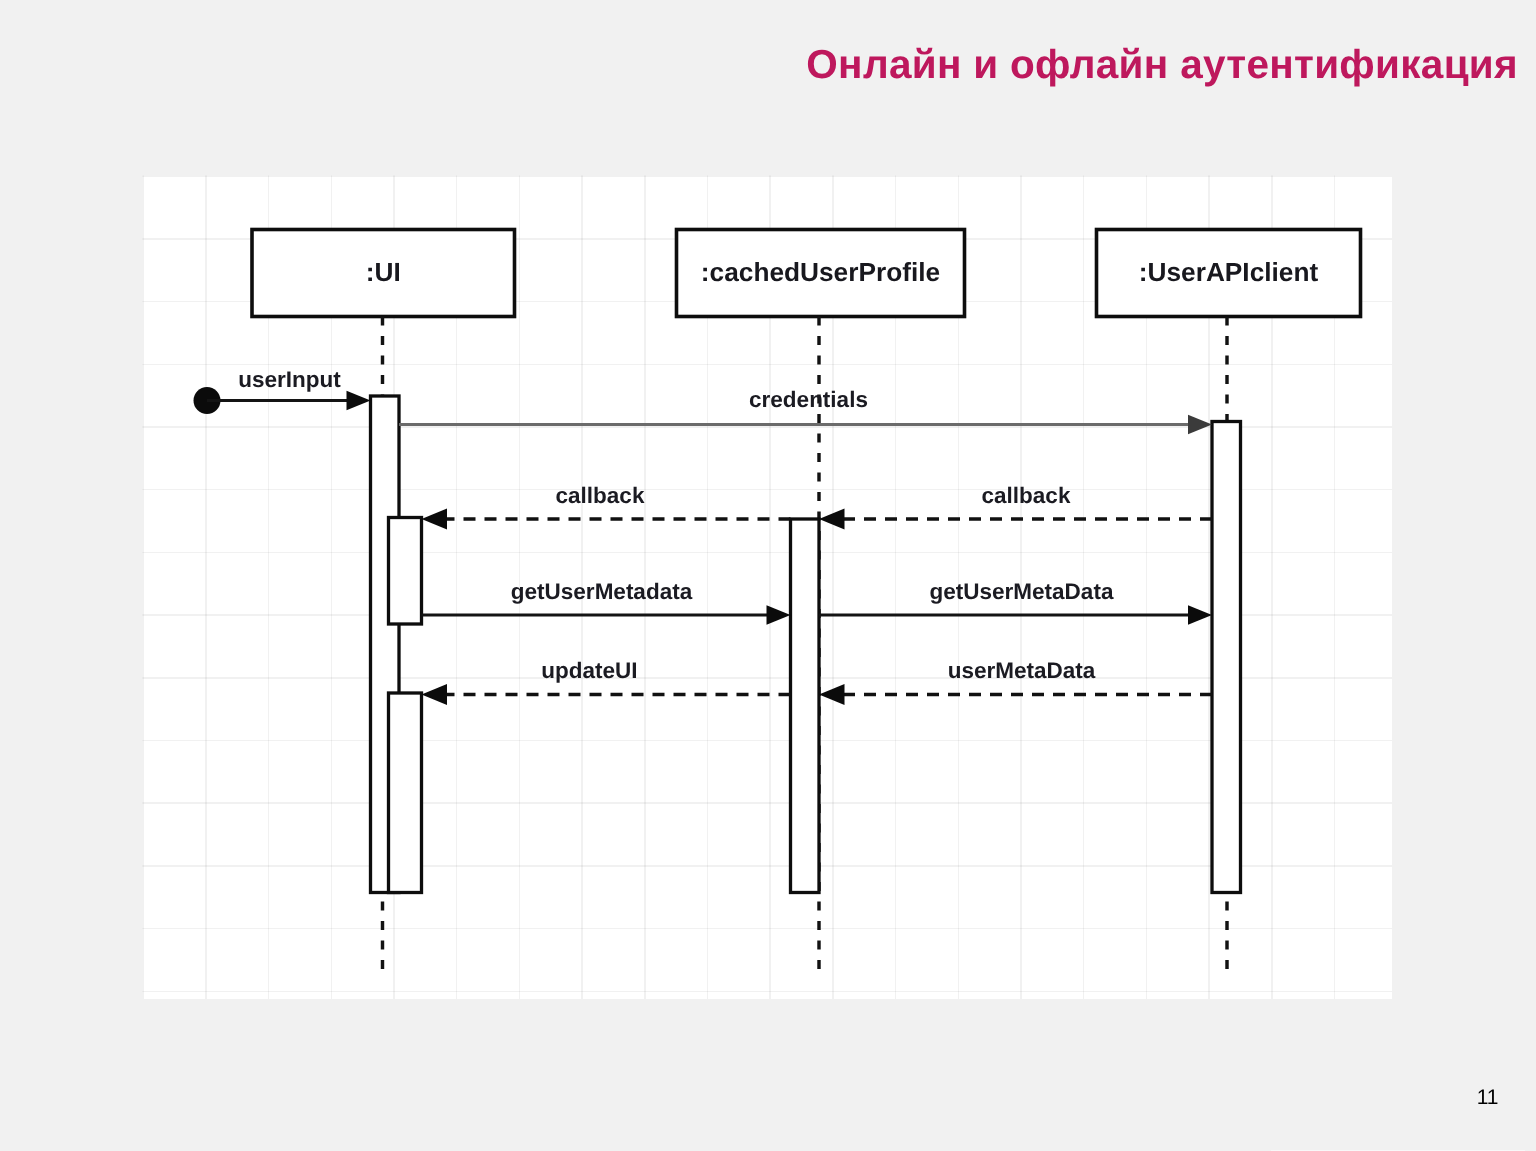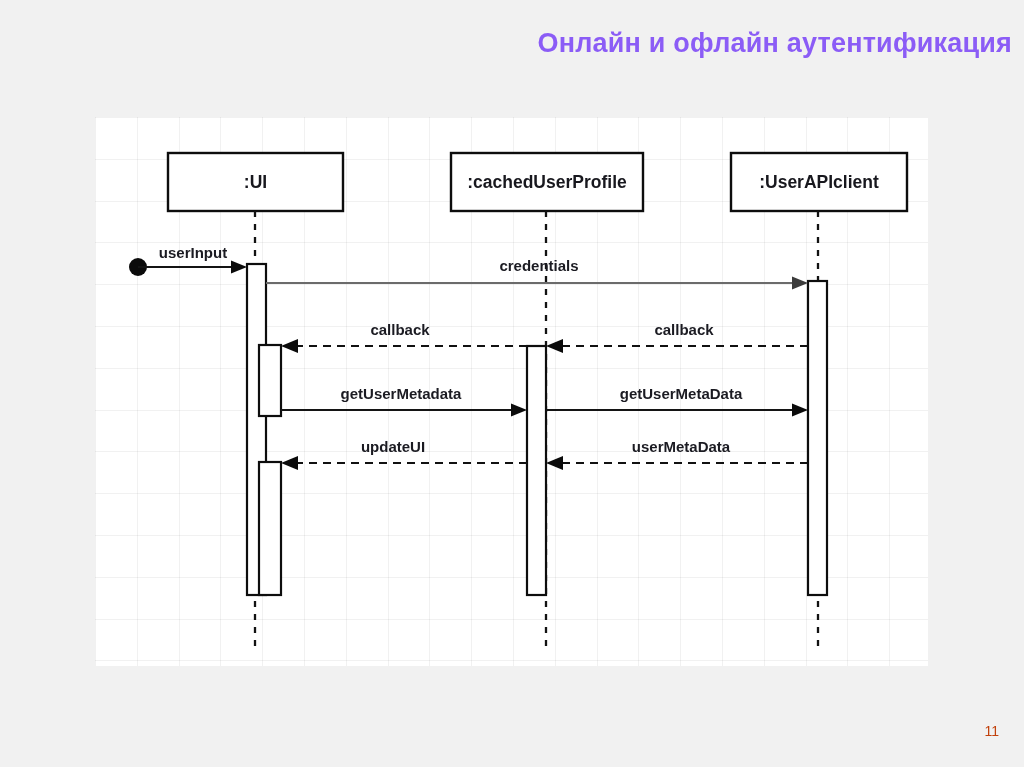--- a/index.html
+++ b/index.html
@@ -17,32 +17,32 @@
 
   
   #slide-title {
     position: absolute;
     left: 0;
     top: 28px;
     width: 1012px;
     text-align: right;
     font-size: 27px;
     font-weight: bold;
-    color: #8b5cf6;
+    color: #be185d;
     letter-spacing: 0.2px;
     white-space: nowrap;
   }
 
   
   #page-number {
     position: absolute;
     right: 25px;
     bottom: 28px;
     font-size: 14px;
-    color: #c2410c;
+    color: #000000;
   }
 
   
   #diagram-canvas {
     position: absolute;
     left: 95px;
     top: 117px;
     width: 833px;
     height: 549px;
     background:

